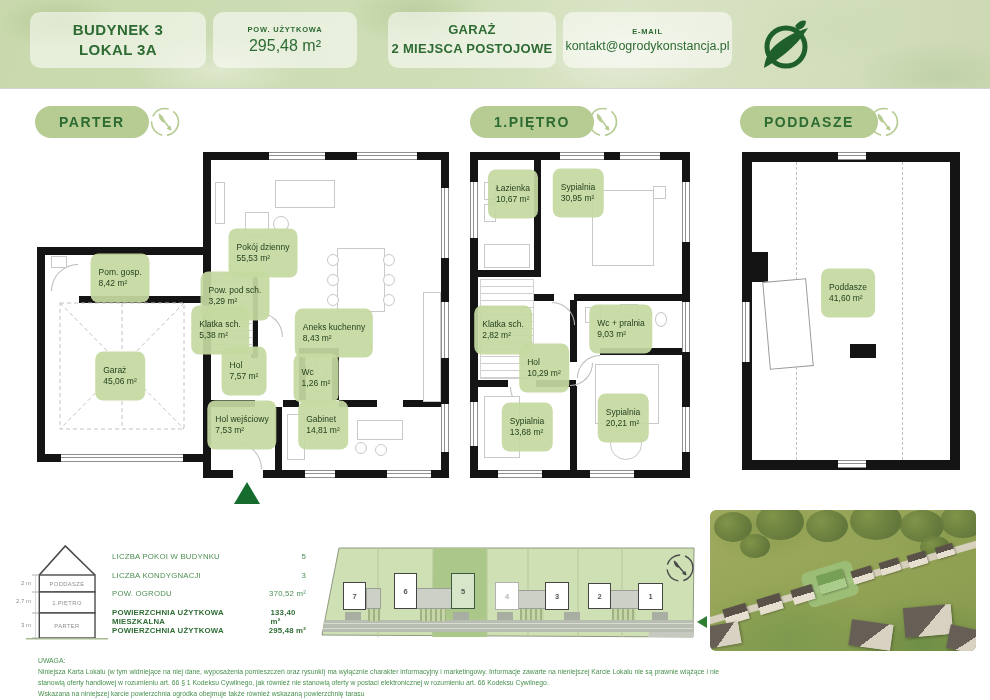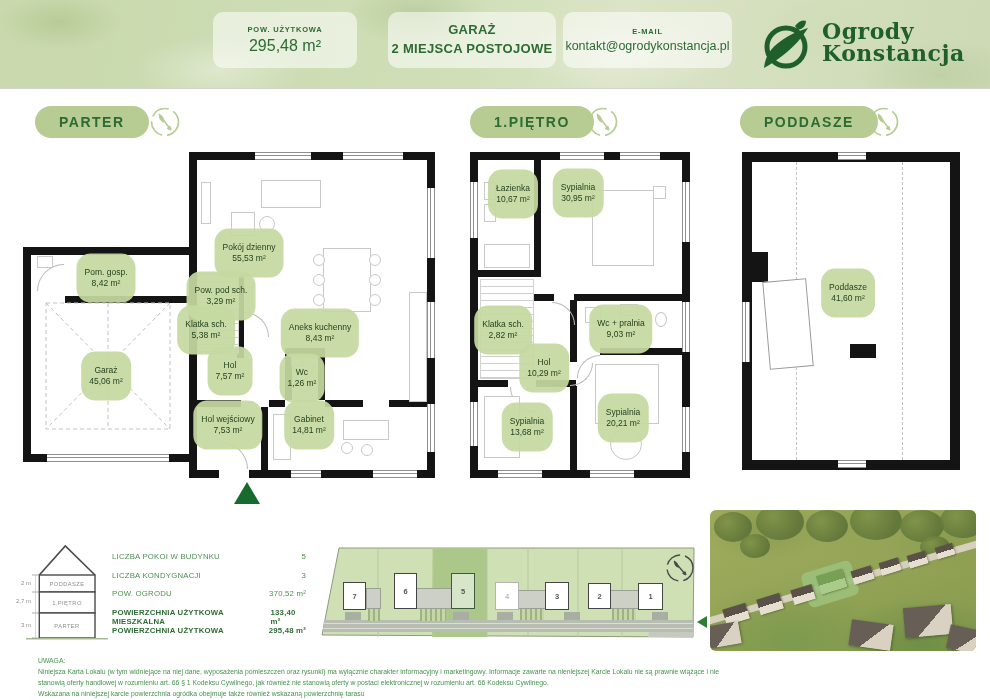--- a/index.html
+++ b/index.html
@@ -33,22 +33,22 @@
   .plan{position:absolute;background:#fff}
   .w{position:absolute;background:#141414}
   .winh{position:absolute;height:8px;background:linear-gradient(to bottom,#8f8f8f 0 1px,#fff 1px 3.5px,#8f8f8f 3.5px 4.5px,#fff 4.5px 7px,#8f8f8f 7px 8px)}
   .winv{position:absolute;width:8px;background:linear-gradient(to right,#8f8f8f 0 1px,#fff 1px 3.5px,#8f8f8f 3.5px 4.5px,#fff 4.5px 7px,#8f8f8f 7px 8px)}
   .gap{position:absolute;background:#fff}
   .arc{position:absolute;border-top:1px solid #b9b9b9;border-left:1px solid #b9b9b9;border-top-left-radius:100%}
   .f{position:absolute;border:1px solid #c9c9c9;background:#fff}
   .fc{border-radius:50%}
   .stairs{position:absolute;border:1px solid #d2d2d2;background:repeating-linear-gradient(to bottom,#fff 0 6px,#cfcfcf 6px 7px)}
   .dashl{position:absolute;border-left:1px dashed #c0c0c0}
-  .rlabel{position:absolute;transform:translate(-50%,-50%);background:rgba(197,217,160,.93);border-radius:14px;
-          padding:13px 8px;text-align:center;color:#24401f;font-size:8.5px;line-height:1.35;white-space:nowrap;z-index:6}
+  .rlabel{position:absolute;transform:translate(-50%,-50%);background:rgba(197,217,160,.93);border-radius:8px;
+          padding:13px 8px;color:#24401f;font-size:8.5px;line-height:1.35;white-space:nowrap;z-index:6}
   .rlabel span{display:block}
   .tri-up{position:absolute;width:0;height:0;border-left:13px solid transparent;border-right:13px solid transparent;
           border-bottom:22px solid #156c2d}
   
   .xs-label{position:absolute;transform:translate(-50%,-50%);font-size:5.8px;color:#8f8f8f;letter-spacing:.4px}
   .xs-h{position:absolute;transform:translate(-100%,-50%);font-size:6px;color:#8f8f8f;white-space:nowrap}
   .stats{position:absolute;left:112px;top:552px;width:194px}
   .srow{display:flex;justify-content:space-between;align-items:baseline;height:18.6px;
         font-size:7.8px;letter-spacing:.2px;color:#4d8f52;font-weight:500}
   .srow.b{color:#2f6d35;font-weight:bold}
@@ -78,41 +78,41 @@
   .lawn{position:absolute;background:#9cc079;border-radius:6px;transform:rotate(-17deg);opacity:.9}
   
   .note{position:absolute;left:38px;top:656px;width:930px;font-size:6.8px;line-height:1.6;color:#47904d}
 </style>
 </head>
 <body>
 
 <div class="page">
 
   <div class="header">
+    <div class="hbox" style="left:30px;width:176px">
+      <div class="hbig">BUDYNEK 3</div>
+      <div class="hbig">LOKAL 3A</div>
+    </div>
     <div class="hbox" style="left:213px;width:144px">
       <div class="hsmall">POW. UŻYTKOWA</div>
       <div class="hval">295,48 m²</div>
     </div>
     <div class="hbox" style="left:388px;width:168px">
       <div class="hmid">GARAŻ</div>
       <div class="hmid">2 MIEJSCA POSTOJOWE</div>
     </div>
     <div class="hbox" style="left:563px;width:169px">
       <div class="hsmall">E-MAIL</div>
       <div class="hmail">kontakt@ogrodykonstancja.pl</div>
     </div>
     <svg style="position:absolute;left:757px;top:13px" width="60" height="62" viewBox="0 0 60 62">
       <circle cx="29" cy="34" r="19" fill="none" stroke="#1e5f2b" stroke-width="5"></circle>
       <path d="M7 55 C19 48 38 36 51 15 C37 19 22 27 14 37 C9.5 42.5 7.5 49 7 55 Z" fill="#1e5f2b"></path>
       <path d="M38 13 q6 -7 11 -5 q0 7 -8 9 z" fill="#1e5f2b"></path>
     </svg>
-    <div class="logo-text">
-      <div>Ogrody</div>
-      <div>Konstancja</div>
-    </div>
   </div>
 
   <div class="pill" style="left:35px">PARTER</div>
   <span class="compass" style="left:147px">
     <svg width="36" height="38" viewBox="0 0 36 38">
         <circle cx="18" cy="19" r="13.5" fill="none" stroke="currentColor" stroke-width="1.6" stroke-dasharray="19 5"></circle>
         <path d="M12 11 L24 27 M24 27 L20.2 25 M24 27 L22.6 23" stroke="currentColor" stroke-width="1.5" fill="none"></path>
         <path d="M12 11 Q18 13 17 20 Q11 17 12 11 Z" fill="currentColor"></path>
       </svg>
   </span>
@@ -126,21 +126,21 @@
   </span>
   <div class="pill" style="left:740px">PODDASZE</div>
   <span class="compass" style="left:866px">
     <svg width="36" height="38" viewBox="0 0 36 38">
         <circle cx="18" cy="19" r="13.5" fill="none" stroke="currentColor" stroke-width="1.6" stroke-dasharray="19 5"></circle>
         <path d="M12 11 L24 27 M24 27 L20.2 25 M24 27 L22.6 23" stroke="currentColor" stroke-width="1.5" fill="none"></path>
         <path d="M12 11 Q18 13 17 20 Q11 17 12 11 Z" fill="currentColor"></path>
       </svg>
   </span>
 
-  <div class="plan" style="left:23px;top:152px;width:452px;height:330px">
+  <div class="plan" style="left:37px;top:152px;width:452px;height:330px">
 
     <i class="w" style="left:166px;top:0;width:246px;height:8px"></i>
     <i class="w" style="left:404px;top:0;width:8px;height:326px"></i>
     <i class="w" style="left:166px;top:318px;width:246px;height:8px"></i>
     <i class="w" style="left:166px;top:0;width:8px;height:326px"></i>
 
     <i class="w" style="left:0;top:95px;width:170px;height:8px"></i>
     <i class="w" style="left:0;top:95px;width:8px;height:215px"></i>
     <i class="w" style="left:0;top:302px;width:174px;height:8px"></i>
     <i class="w" style="left:42px;top:144px;width:132px;height:7px"></i>

